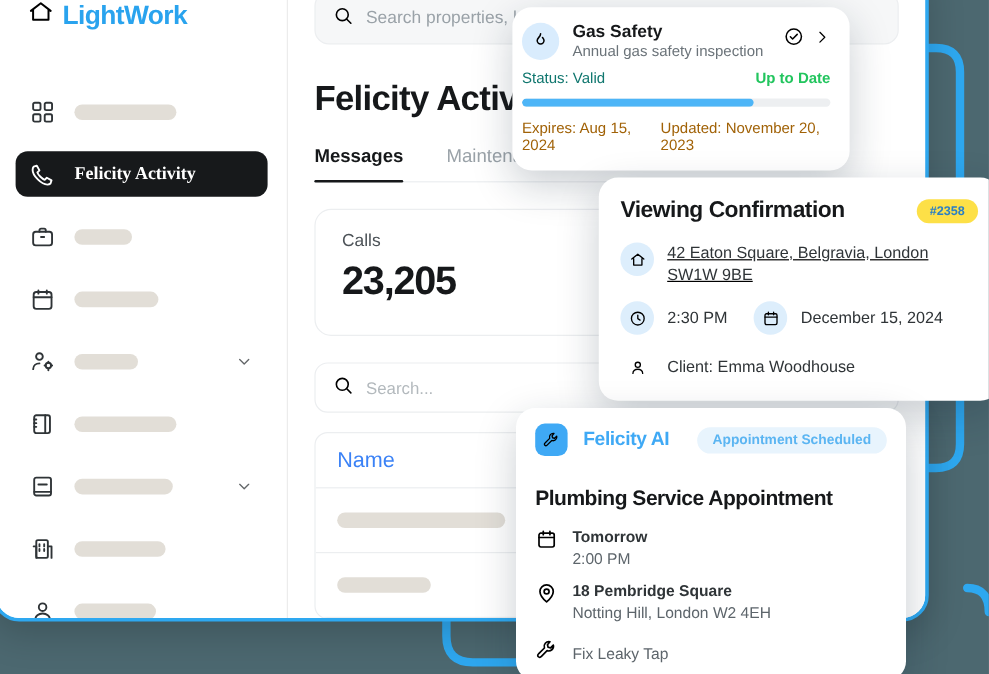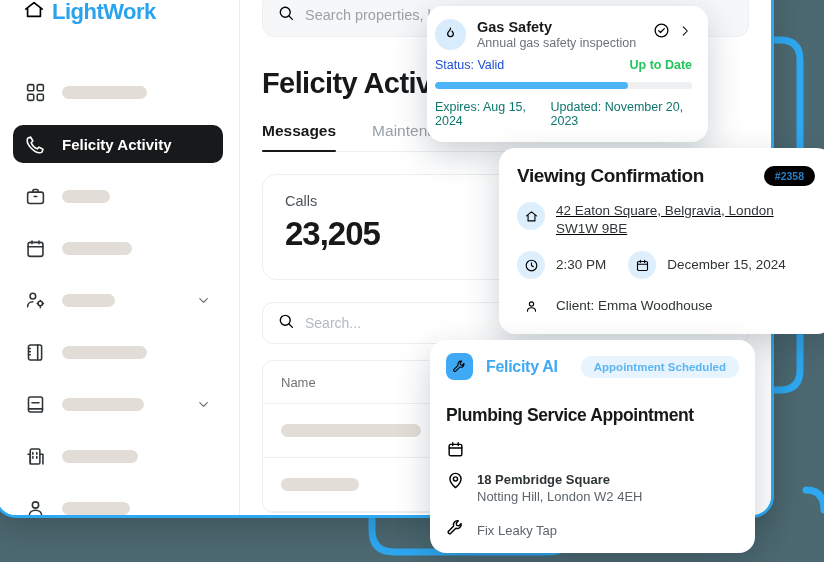--- a/index.html
+++ b/index.html
@@ -43,21 +43,21 @@
   .brand-name {
     font-size: 22px; font-weight: 700; color: #29a3ee; letter-spacing: -.5px;
   }
   .nav { display: flex; flex-direction: column; gap: 14px; }
   .nav-item {
     display: flex; align-items: center; gap: 16px;
     height: 38px; padding: 0 12px; border-radius: 10px;
     color: #2f3437;
   }
   .nav-item.active { background: #17191b; color: #fff; }
-  .nav-item.active .nav-label { color: #fff; font-size: 15px; font-weight: 600; }
+  .nav-item.active .nav-label { color: #fff; font-size: 15px; font-weight: 600; font-family: Liberation Serif, serif; }
   .nav-icon { width: 21px; height: 21px; flex: 0 0 21px; display: block; }
   .skeleton {
     height: 13px; border-radius: 7px; background: #e2ded7;
   }
   .chev { margin-left: auto; width: 15px; height: 15px; opacity: .75; }
 
   
   .main { flex: 1; padding: 24px 22px 0 22px; position: relative; background:#fff; }
   .topsearch {
     height: 44px; background: #f6f7f8; border: 1px solid #eceef0;
@@ -98,21 +98,21 @@
     display: flex; align-items: center; gap: 10px; padding: 0 14px;
     margin-bottom: 16px;
   }
   .tablesearch input {
     border: none; outline: none; background: transparent;
     font-family: inherit; font-size: 14px; color: #4c5257; width: 100%;
   }
   .tablesearch input::placeholder { color: #b3b9bd; }
   .table { border: 1px solid #eceef0; border-radius: 11px; overflow: hidden; }
   .table-head { padding: 12px 18px; border-bottom: 1px solid #eceef0; }
-  .table-head span { font-size: 13px; color: #737373; }
+  .table-head span { font-size: 18px; color: #3b82f6; }
   .table-row { padding: 20px 18px; border-bottom: 1px solid #eceef0; }
 
   
   .fcard {
     position: absolute; background: #fff; border-radius: 16px;
     box-shadow: 0 12px 34px rgba(16,36,54,.22);
   }
 
   
   #gas-safety-card {
@@ -123,39 +123,39 @@
     width: 31px; height: 31px; flex: 0 0 31px; border-radius: 50%;
     background: #d9ecfd; display: flex; align-items: center; justify-content: center;
   }
   .gs-title { font-size: 14.5px; font-weight: 700; color: #16181a; }
   .gs-sub { font-size: 12.5px; color: #6b7379; margin-top: 1px; }
   .gs-right { margin-left: auto; display: flex; align-items: center; gap: 8px; padding-top: 3px; }
   .gs-row {
     display: flex; align-items: center; justify-content: space-between;
     margin-top: 8px;
   }
-  .gs-status { font-size: 12.5px; color: #1d4ed8; }
+  .gs-status { font-size: 12.5px; color: #0f766e; }
   .gs-badge { font-size: 12.5px; font-weight: 700; color: #22c55e; }
   .gs-bar {
     height: 7px; border-radius: 4px; background: #edeff1; margin-top: 10px; overflow: hidden;
   }
   .gs-bar-fill { height: 100%; border-radius: 4px; background: #4db5f7; }
   .gs-foot {
     display: flex; justify-content: space-between; gap: 10px; margin-top: 11px;
-    font-size: 12.5px; color: #0f766e;
+    font-size: 12.5px; color: #a16207;
   }
 
   
   #viewing-card {
     left: 499px; top: 148px; width: 334px; padding: 17px 18px 14px 18px;
   }
   .vc-head { display: flex; align-items: center; margin-bottom: 15px; }
   .vc-title { font-size: 19px; font-weight: 700; color: #16181a; letter-spacing: -.4px; }
   .vc-chip {
-    margin-left: auto; background: #000000; color: #2a7fc4;
+    margin-left: auto; background: #fde047; color: #2a7fc4;
     font-size: 10.5px; font-weight: 700; border-radius: 10px; padding: 4px 11px;
   }
   .vc-line { display: flex; align-items: center; gap: 11px; margin-bottom: 13px; }
   .vc-line.addr { align-items: flex-start; text-decoration: underline; }
   .vc-ico {
     width: 28px; height: 28px; flex: 0 0 28px; border-radius: 50%;
     background: #ddeefc; display: flex; align-items: center; justify-content: center;
   }
   .vc-txt { font-size: 13.5px; color: #2f3437; line-height: 1.35; }
   .vc-cols { display: flex; align-items: center; gap: 22px; margin-bottom: 13px; }
@@ -460,20 +460,24 @@
 
     <div class="fa-title">Plumbing Service Appointment</div>
 
     <div class="fa-line">
       <span class="fa-ico">
         <svg width="19" height="19" viewBox="0 0 24 24">
             <rect class="ico-stroke" stroke="#3fa9f5" stroke-width="1.9" x="4" y="5.5" width="16" height="14.5" rx="2"></rect>
             <path class="ico-stroke" stroke="#3fa9f5" stroke-width="1.9" d="M4 10h16M8.5 3.5v3.5M15.5 3.5v3.5"></path>
           </svg>
       </span>
+      <span>
+        <span class="fa-strong">Tomorrow</span>
+        <div class="fa-weak">2:00 PM</div>
+      </span>
     </div>
 
     <div class="fa-line">
       <span class="fa-ico">
         <svg width="19" height="19" viewBox="0 0 24 24">
             <path class="ico-stroke" stroke="#3fa9f5" stroke-width="1.9" d="M12 21s7-6 7-11a7 7 0 1 0-14 0c0 5 7 11 7 11z"></path>
             <circle class="ico-stroke" stroke="#3fa9f5" stroke-width="1.9" cx="12" cy="10" r="2.6"></circle>
           </svg>
       </span>
       <span>

